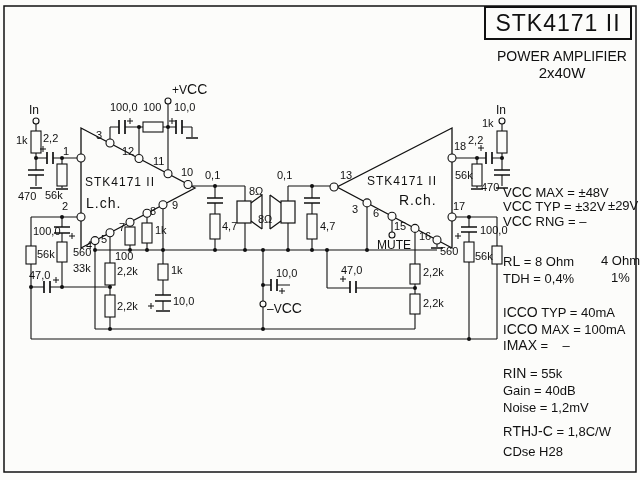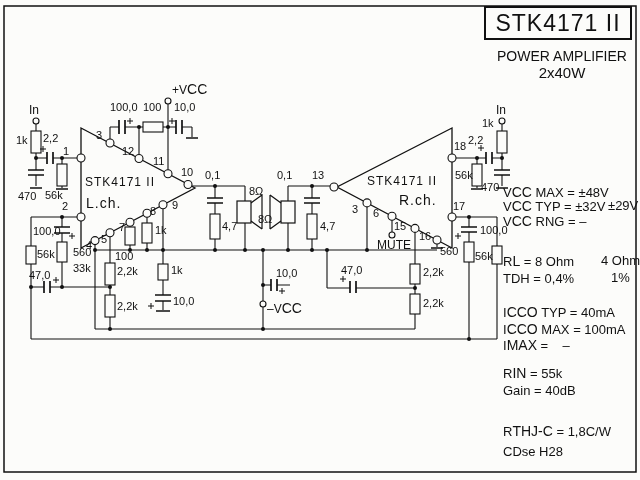--- a/index.html
+++ b/index.html
@@ -206,21 +206,21 @@
 <span class="pin" style="left:96px;top:130px">3</span>
 <span class="pin" style="left:86px;top:240px">4</span>
 <span class="pin" style="left:101px;top:234px">5</span>
 <span class="pin" style="left:373px;top:208px">6</span>
 <span class="pin" style="left:119px;top:222px">7</span>
 <span class="pin" style="left:150px;top:206px">8</span>
 <span class="pin" style="left:172px;top:200px">9</span>
 <span class="pin" style="left:181px;top:167px">10</span>
 <span class="pin" style="left:153px;top:156px">11</span>
 <span class="pin" style="left:122px;top:146px">12</span>
-<span class="pin" style="left:312px;top:170px">13</span>
+<span class="pin" style="left:340px;top:170px">13</span>
 <span class="pin" style="left:352px;top:204px">3</span>
 <span class="pin" style="left:394px;top:221px">15</span>
 <span class="pin" style="left:419px;top:231px">16</span>
 <span class="pin" style="left:453px;top:201px">17</span>
 <span class="pin" style="left:454px;top:141px">18</span>
 
 <span class="lbl" style="left:16px;top:135px">1k</span>
 <span class="lbl" style="left:43px;top:133px">2,2</span>
 <span class="lbl" style="left:18px;top:191px">470</span>
 <span class="lbl" style="left:45px;top:190px">56k</span>
@@ -259,16 +259,17 @@
 <div class="spec-row" style="top:185px"><span>V</span><span class="sub">CC</span><span> MAX = ±48V</span></div>
 <div class="spec-row" style="top:199px;width:137px"><span>V</span><span class="sub">CC</span><span> TYP = ±32V</span><span class="c2" style="left:105px">±29V</span></div>
 <div class="spec-row" style="top:214px"><span>V</span><span class="sub">CC</span><span> RNG = –</span></div>
 <div class="spec-row" style="top:254px;width:120px"><span>R</span><span class="sub">L</span><span> = 8 Ohm</span><span class="c2" style="left:98px">4 Ohm</span></div>
 <div class="spec-row" style="top:271px;width:137px"><span>TDH</span><span class="sub"></span><span> = 0,4%</span><span class="c2" style="left:108px">1%</span></div>
 <div class="spec-row" style="top:305px"><span>I</span><span class="sub">CCO</span><span> TYP = 40mA</span></div>
 <div class="spec-row" style="top:322px"><span>I</span><span class="sub">CCO</span><span> MAX = 100mA</span></div>
 <div class="spec-row" style="top:338px"><span>I</span><span class="sub">MAX</span><span> =    –</span></div>
 <div class="spec-row" style="top:366px"><span>R</span><span class="sub">IN</span><span> = 55k</span></div>
 <div class="spec-row" style="top:383px"><span>Gain</span><span class="sub"></span><span> = 40dB</span></div>
+<div class="spec-row" style="top:400px"><span>Noise</span><span class="sub"></span><span> = 1,2mV</span></div>
 <div class="spec-row" style="top:424px"><span>R</span><span class="sub">THJ-C</span><span> = 1,8C/W</span></div>
 <div class="spec-row" style="top:444px"><span>CDse H28</span><span class="sub"></span><span></span></div>
 
 </div>
 
 </body></html>

